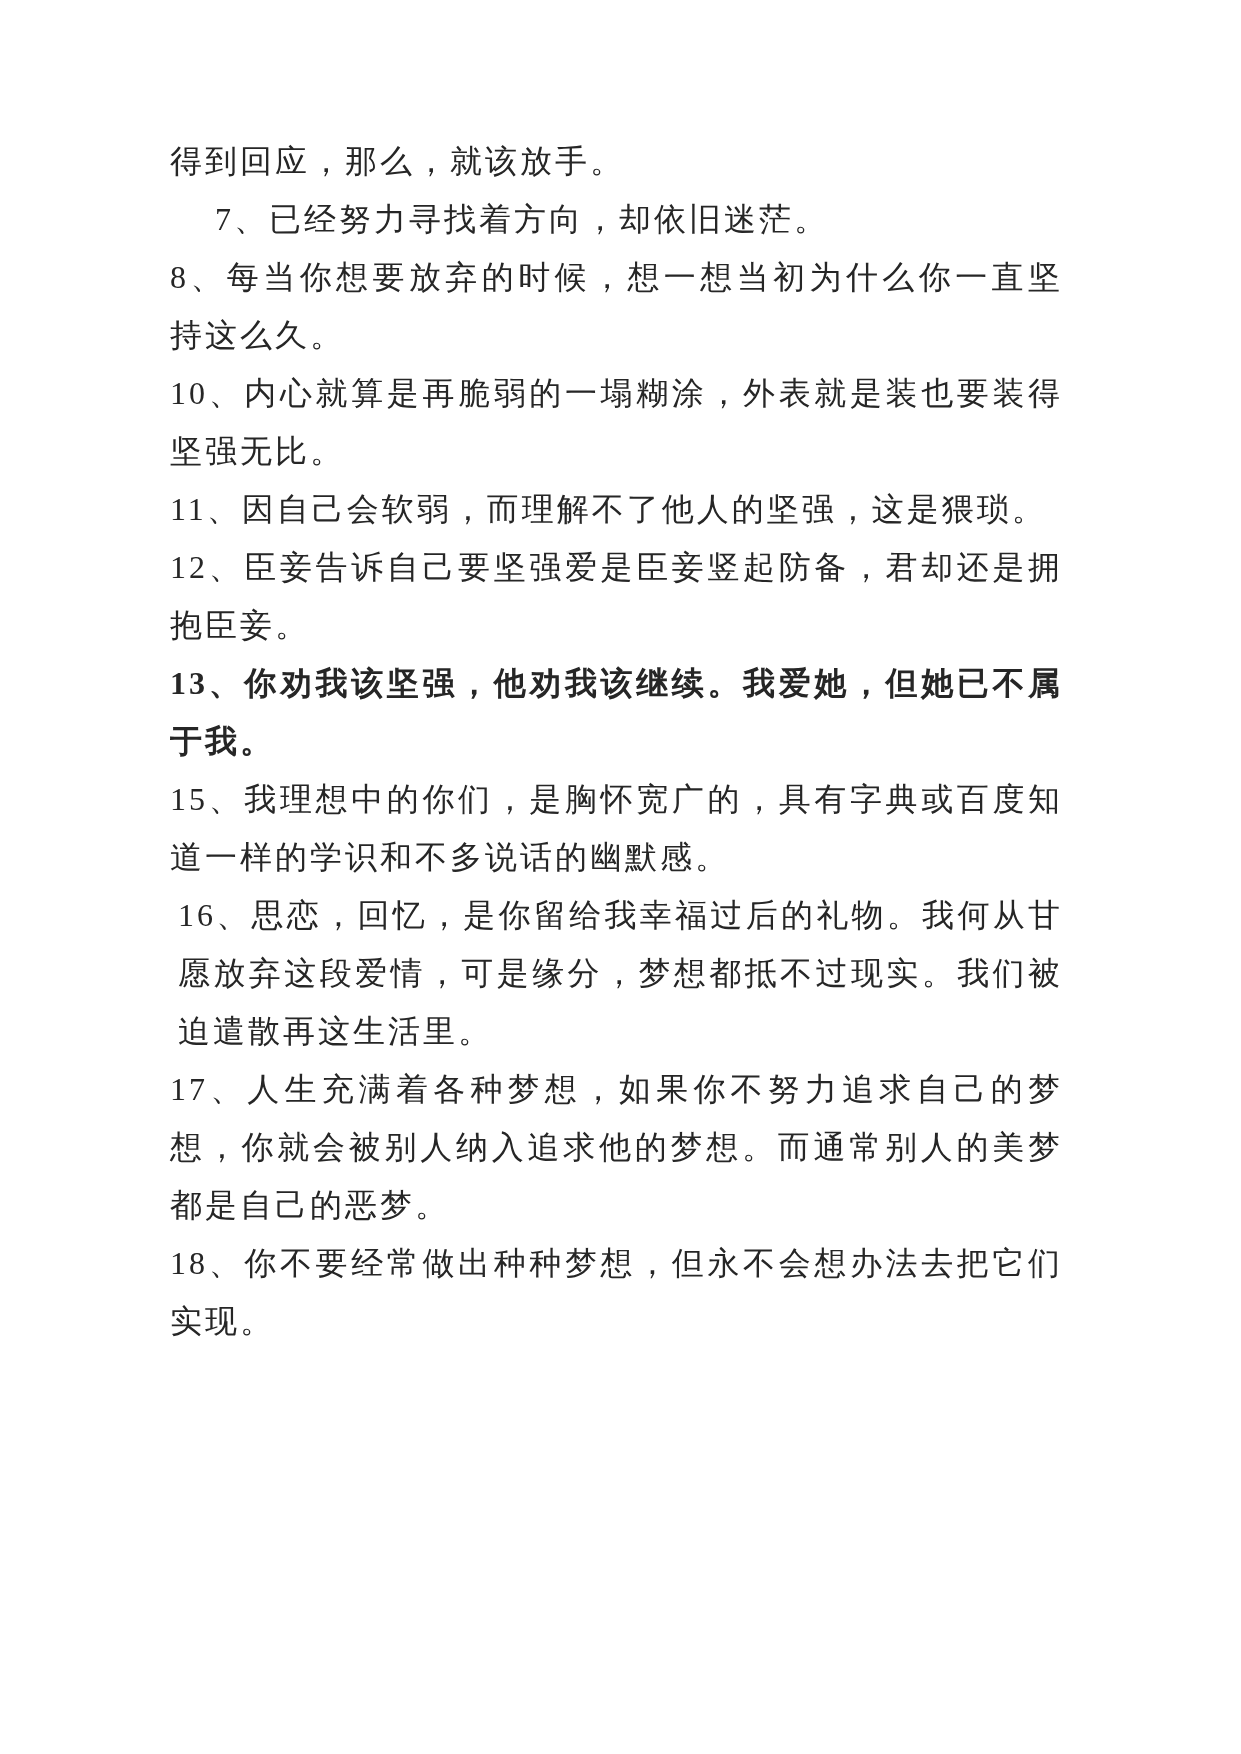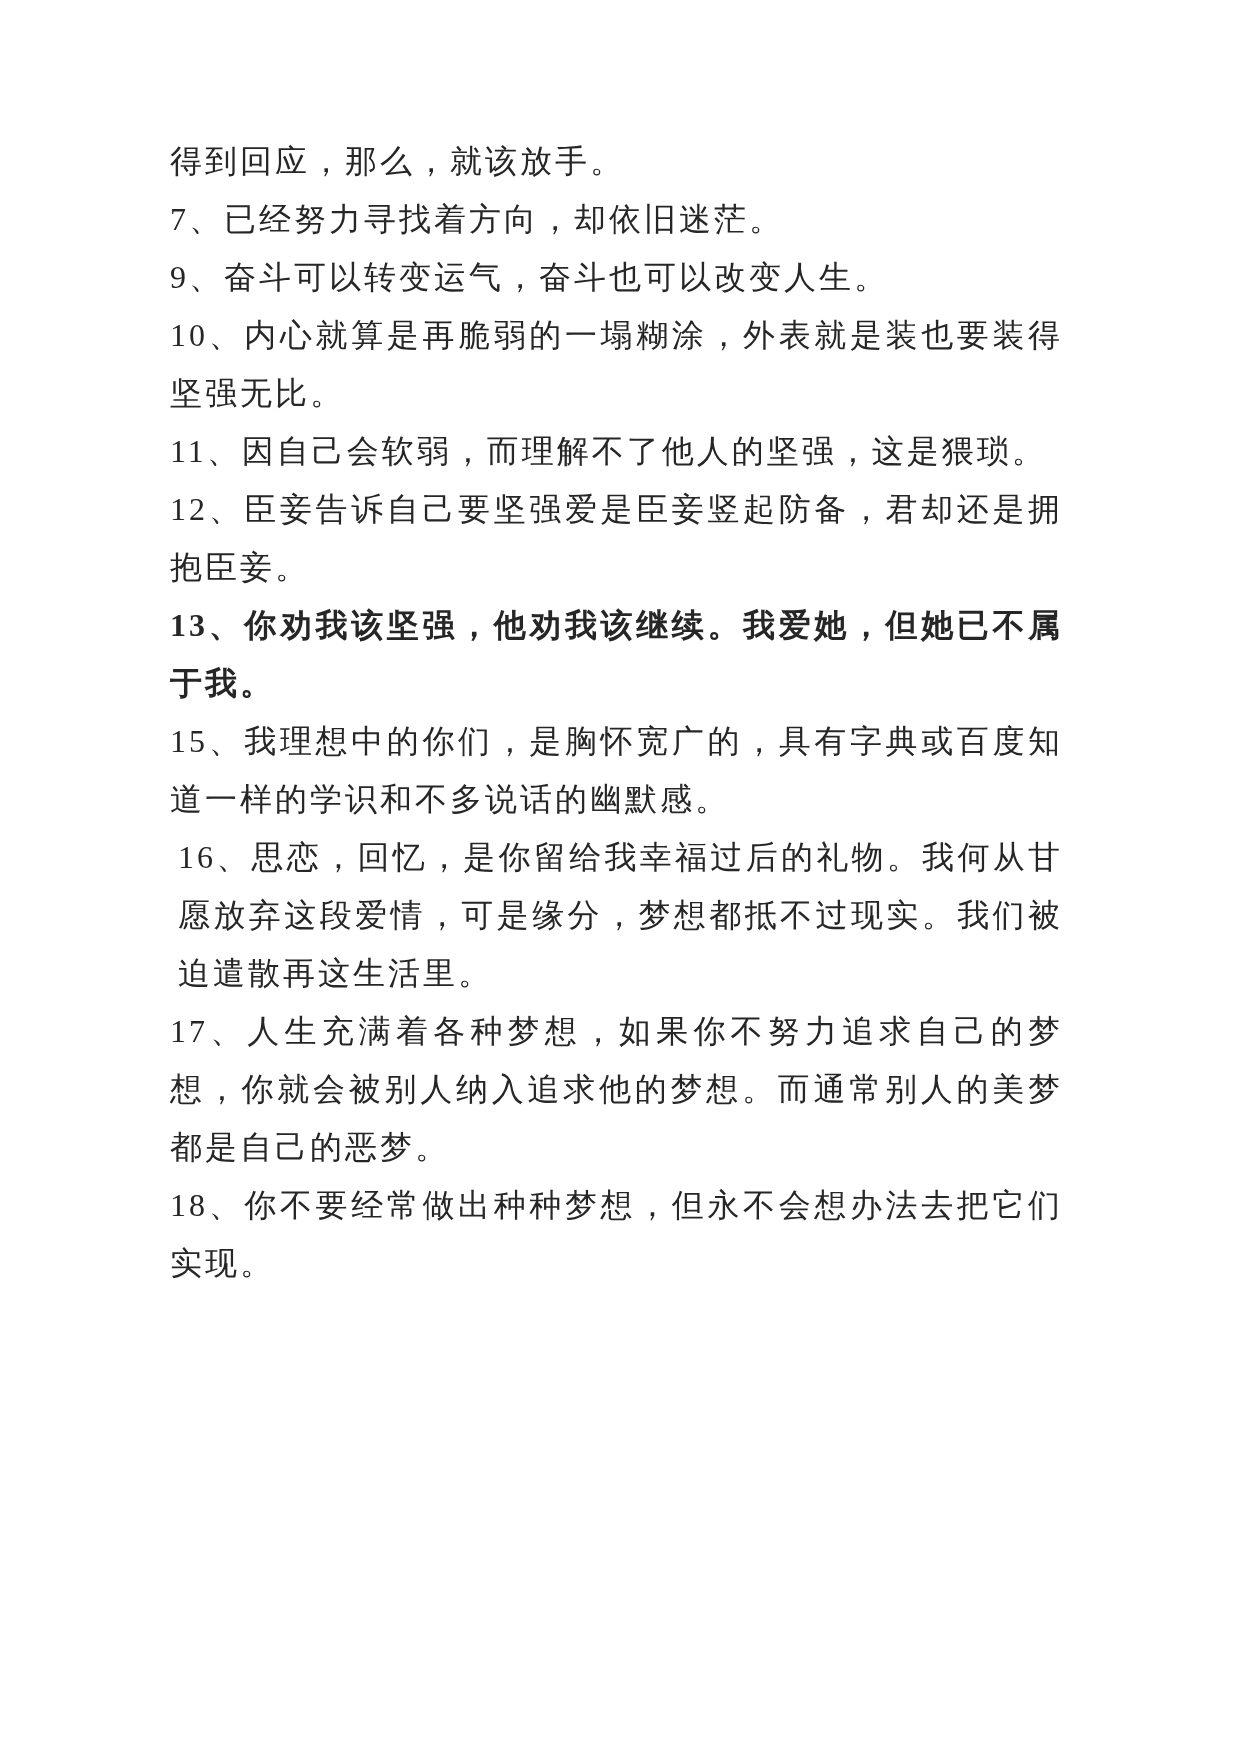--- a/index.html
+++ b/index.html
@@ -33,22 +33,22 @@
     word-break: break-all;
     overflow-wrap: break-word;
   }
 </style>
 </head>
 <body style="background: rgb(255, 255, 255);">
 
 <div class="page">
   <div class="doc-body" id="doc-body">
       <p class="para" style="color: rgb(38, 38, 38);">得到回应，那么，就该放手。</p>
-      <p class="para" style="color: rgb(38, 38, 38);">7、已经努力寻找着方向，却依旧迷茫。</p>
-      <p class="para" style="color: rgb(38, 38, 38);">9、奋斗可以转变运气，奋斗也可以改变人生。</p>
+      <p class="para" style="color: rgb(38, 38, 38); margin-left: 45px;">7、已经努力寻找着方向，却依旧迷茫。</p>
+      <p class="para" style="color: rgb(38, 38, 38);">8、每当你想要放弃的时候，想一想当初为什么你一直坚持这么久。</p>
       <p class="para" style="color: rgb(38, 38, 38);">10、内心就算是再脆弱的一塌糊涂，外表就是装也要装得坚强无比。</p>
       <p class="para" style="color: rgb(38, 38, 38);">11、因自己会软弱，而理解不了他人的坚强，这是猥琐。</p>
       <p class="para" style="color: rgb(38, 38, 38);">12、臣妾告诉自己要坚强爱是臣妾竖起防备，君却还是拥抱臣妾。</p>
       <p class="para" style="color: rgb(38, 38, 38); font-weight: bold;">13、你劝我该坚强，他劝我该继续。我爱她，但她已不属于我。</p>
       <p class="para" style="color: rgb(38, 38, 38);">15、我理想中的你们，是胸怀宽广的，具有字典或百度知道一样的学识和不多说话的幽默感。</p>
       <p class="para" style="color: rgb(38, 38, 38); margin-left: 8px;">16、思恋，回忆，是你留给我幸福过后的礼物。我何从甘愿放弃这段爱情，可是缘分，梦想都抵不过现实。我们被迫遣散再这生活里。</p>
       <p class="para" style="color: rgb(38, 38, 38);">17、人生充满着各种梦想，如果你不努力追求自己的梦想，你就会被别人纳入追求他的梦想。而通常别人的美梦都是自己的恶梦。</p>
       <p class="para" style="color: rgb(38, 38, 38);">18、你不要经常做出种种梦想，但永不会想办法去把它们实现。</p>
     </div>
 </div>

